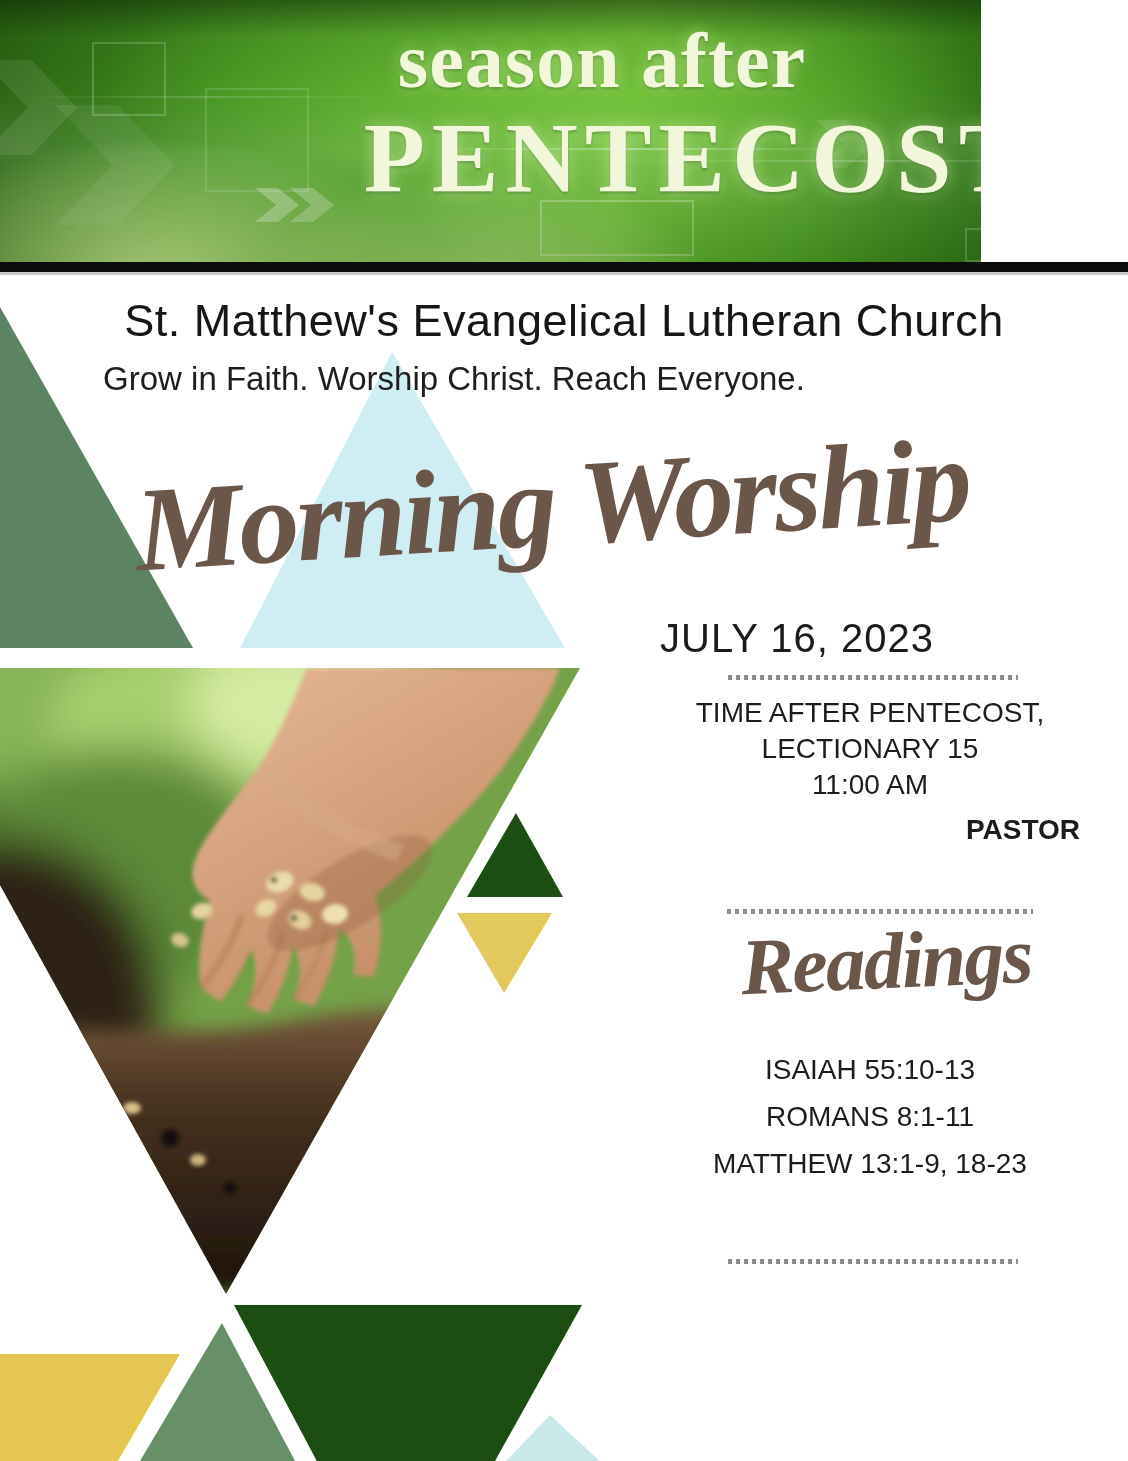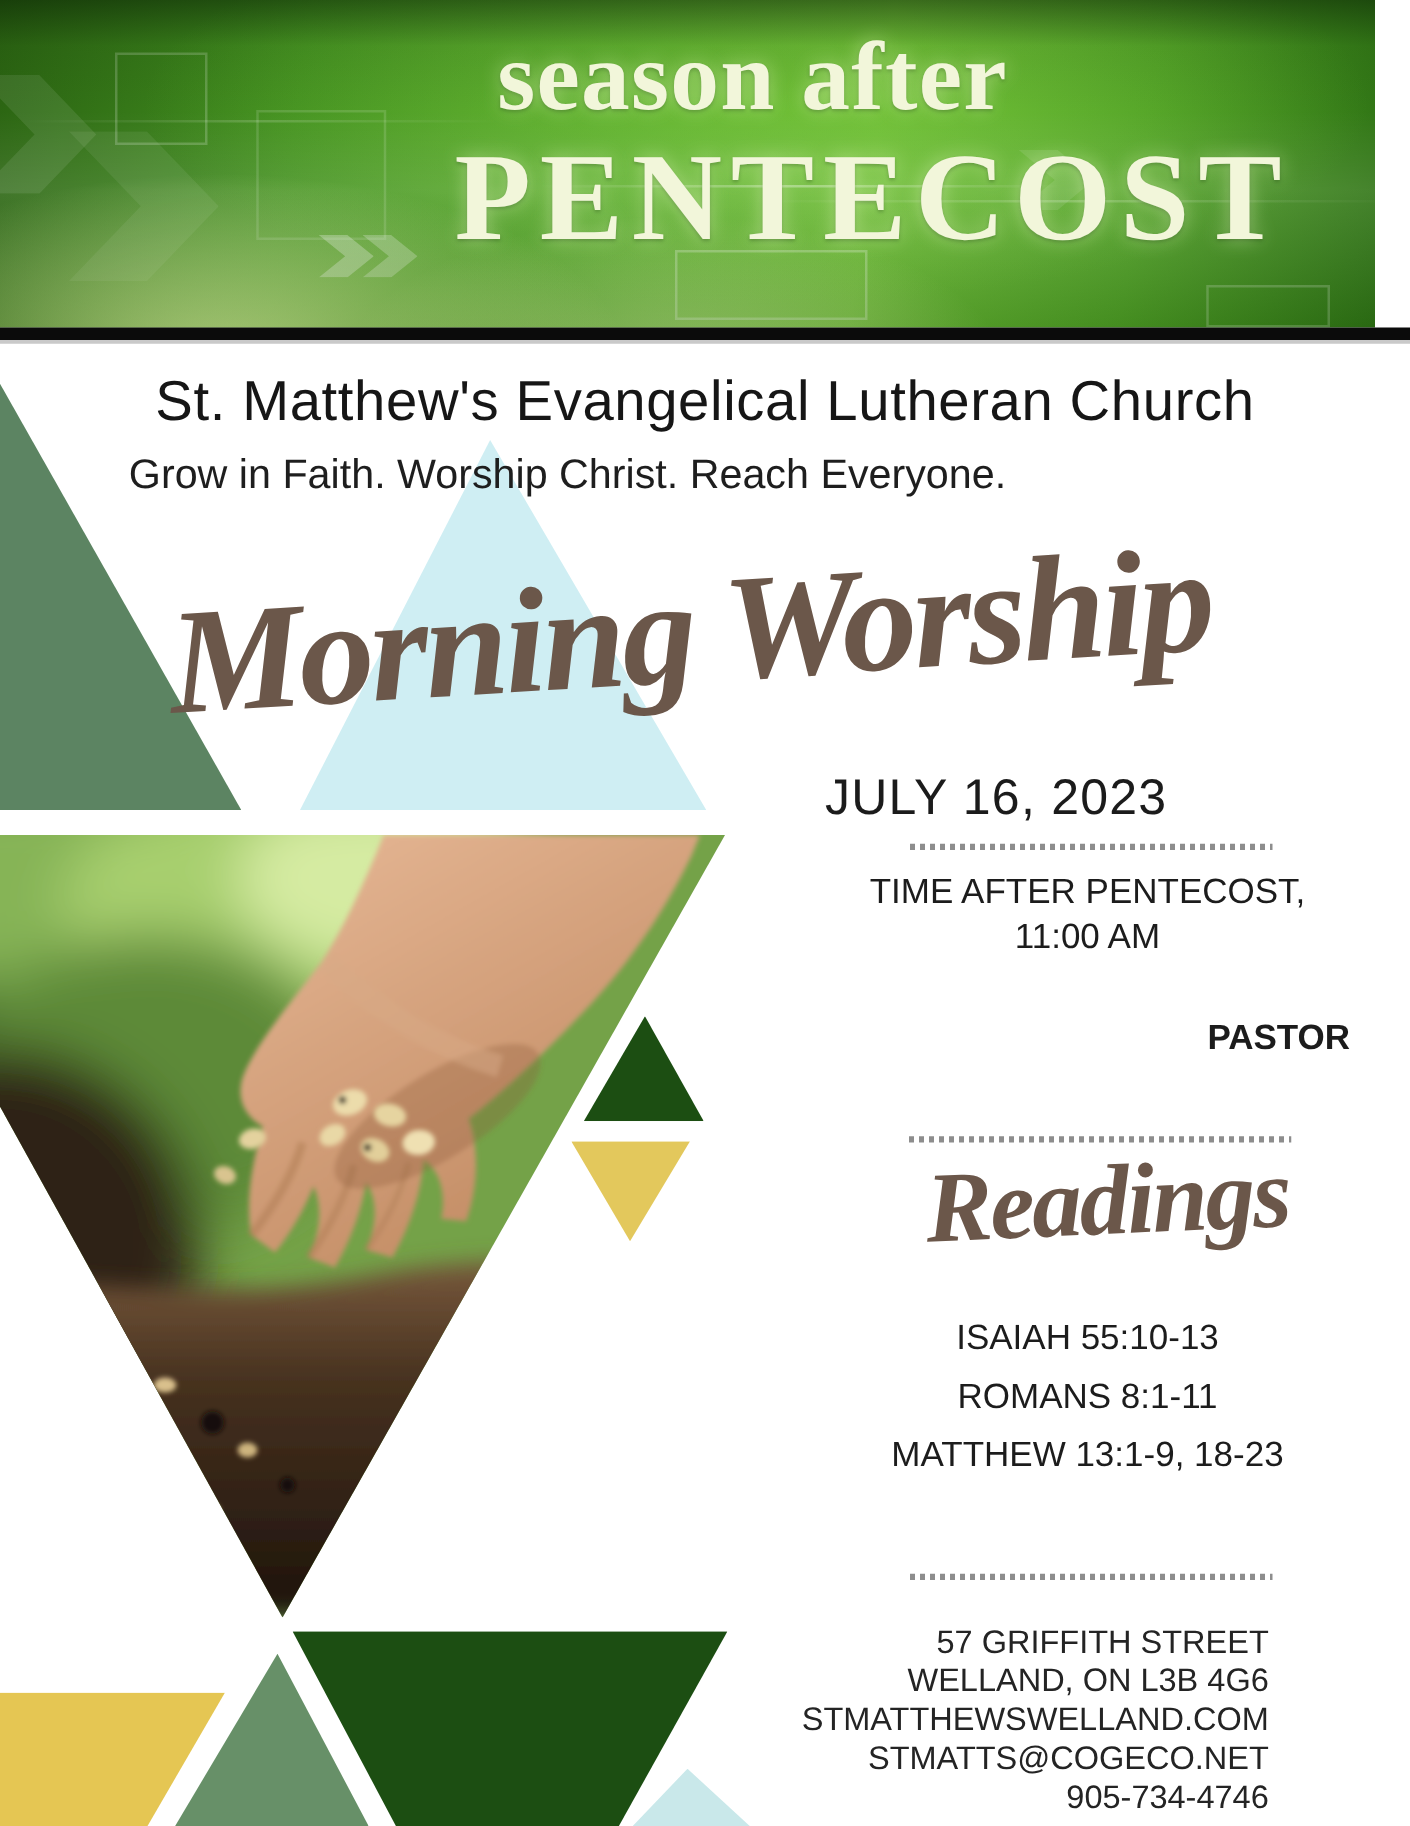--- a/index.html
+++ b/index.html
@@ -3,21 +3,21 @@
 <meta charset="utf-8">
 <style>
   html,body{margin:0;padding:0;background:#ffffff;}
   .page{
     position:relative;width:1128px;height:1461px;margin:0 auto;
     background:#ffffff;overflow:hidden;
     font-family:"Liberation Sans","DejaVu Sans",sans-serif;
   }
   
   .banner{
-    position:absolute;left:0;top:0;width:1100px;height:262px;overflow:hidden;
+    position:absolute;left:0;top:0;width:981px;height:262px;overflow:hidden;
     background:
       radial-gradient(48% 95% at 16% 112%, rgba(222,244,160,.95), rgba(170,215,100,0) 62%),
       radial-gradient(38% 80% at 49% 118%, rgba(214,238,160,.75), rgba(160,210,90,0) 65%),
       radial-gradient(62% 85% at 55% 32%, rgba(118,198,58,.55), rgba(60,140,30,0) 72%),
       linear-gradient(98deg,#2b6412 0%,#418e1f 22%,#57a82b 45%,#6cbb35 63%,#4f9f25 82%,#2e7214 100%);
   }
   .banner::after{
     content:"";position:absolute;inset:0;
     background:linear-gradient(180deg, rgba(6,26,3,.50) 0%, rgba(6,26,3,.08) 14%, rgba(255,255,255,0) 34%,
                rgba(255,255,255,.10) 58%, rgba(18,60,8,.18) 100%);
@@ -237,45 +237,39 @@
   </div>
 
   <div class="tri tri-forest-small"></div>
   <div class="tri tri-gold-small"></div>
 
   <div class="date-line">JULY 16, 2023</div>
   <div class="dotted dot1"></div>
 
   <div class="service-block">
     <div>TIME AFTER PENTECOST,</div>
+    <div>LECTIONARY 15</div>
     <div>11:00 AM</div>
   </div>
 
   <div class="pastor-block">
     <div class="pastor-label">PASTOR</div>
   </div>
 
   <div class="dotted dot2"></div>
 
   <div class="script readings-script">Readings</div>
 
   <div class="readings-list">
     <div>ISAIAH 55:10-13</div>
     <div>ROMANS 8:1-11</div>
     <div>MATTHEW 13:1-9, 18-23</div>
   </div>
 
   <div class="dotted dot3"></div>
 
-  <div class="contact-block">
-    <div>57 GRIFFITH STREET</div>
-    <div>WELLAND, ON L3B 4G6</div>
-    <div>STMATTHEWSWELLAND.COM</div>
-    <div>STMATTS@COGECO.NET</div>
-    <div>905-734-4746</div>
-  </div>
 
   <div class="tri tri-forest-big"></div>
   <div class="tri tri-sage-bottom"></div>
   <div class="tri tri-gold-bottom"></div>
   <div class="tri tri-aqua-bottom"></div>
 
 </div>
 
 </body></html>

